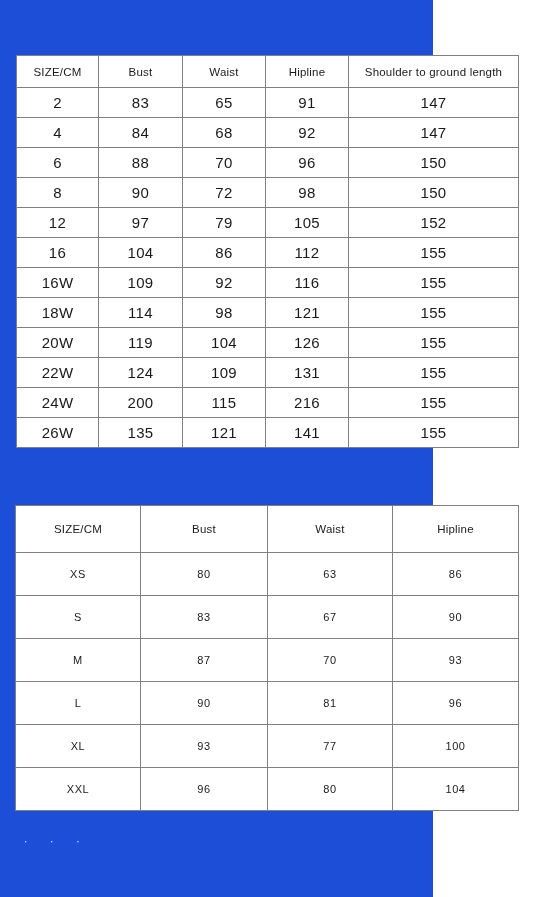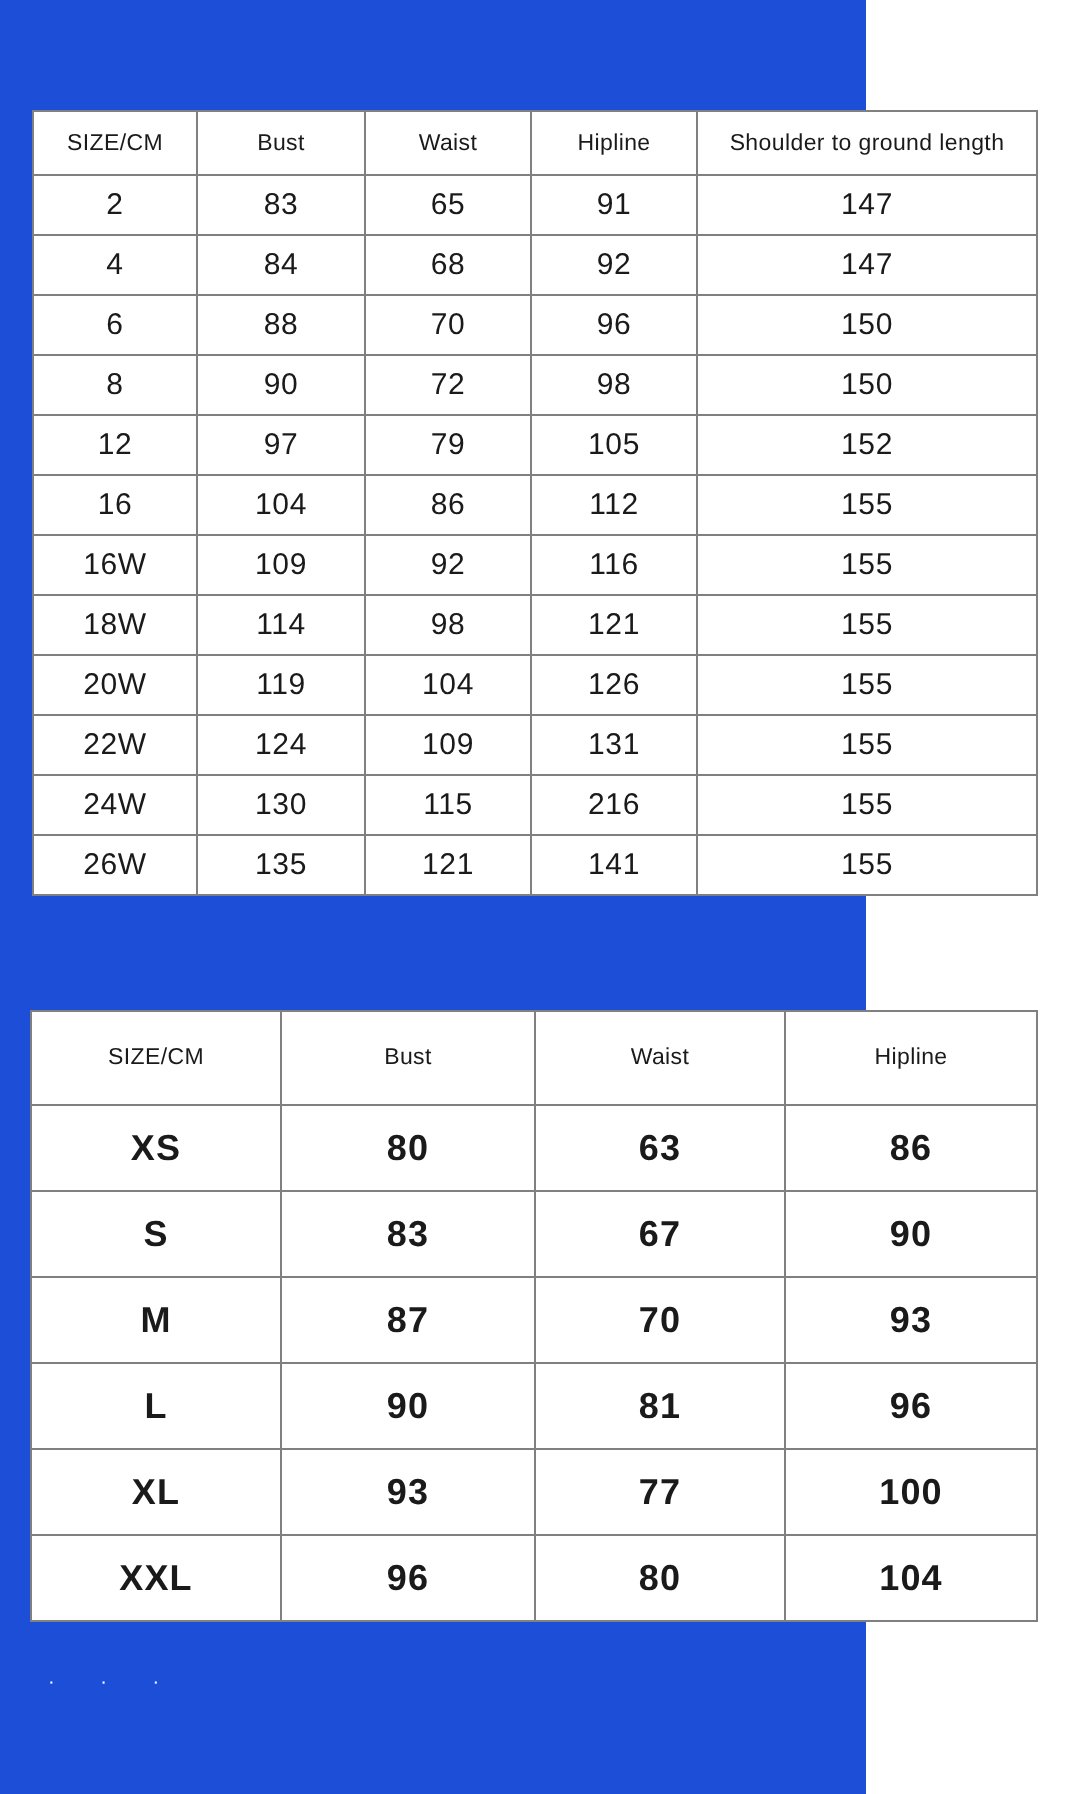--- a/index.html
+++ b/index.html
@@ -77,22 +77,22 @@
   #table-letter col.c3 { width: 126px; }
 
   #table-letter .hdr td {
     height: 44px;
     font-size: 11.5px;
     letter-spacing: 0.2px;
     font-weight: 400;
   }
   #table-letter .row td {
     height: 40px;
-    font-size: 18px;
-    font-weight: 700;
+    font-size: 11px;
+    font-weight: 400;
     letter-spacing: 0.6px;
   }
 
   
   .ghost-line {
     position: absolute;
     left: 24px;
     top: 836px;
     font-size: 10px;
     color: #fdfdfd;
@@ -187,21 +187,21 @@
         </tr>
         <tr class="row">
           <td>22W</td>
           <td>124</td>
           <td>109</td>
           <td>131</td>
           <td>155</td>
         </tr>
         <tr class="row">
           <td>24W</td>
-          <td>130</td>
+          <td>200</td>
           <td>115</td>
           <td>216</td>
           <td>155</td>
         </tr>
         <tr class="row">
           <td>26W</td>
           <td>135</td>
           <td>121</td>
           <td>141</td>
           <td>155</td>

